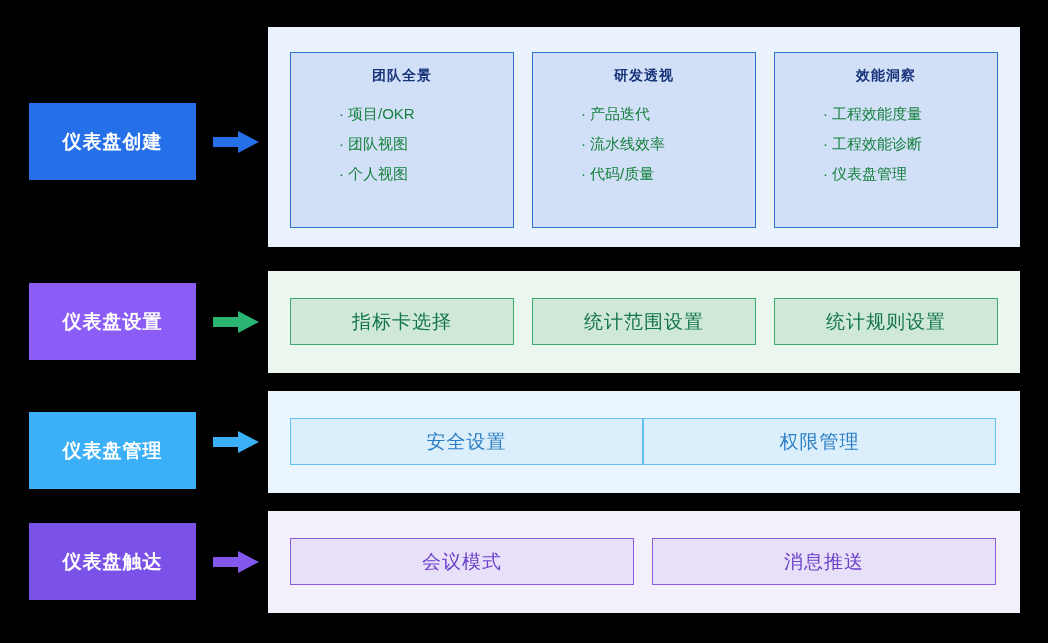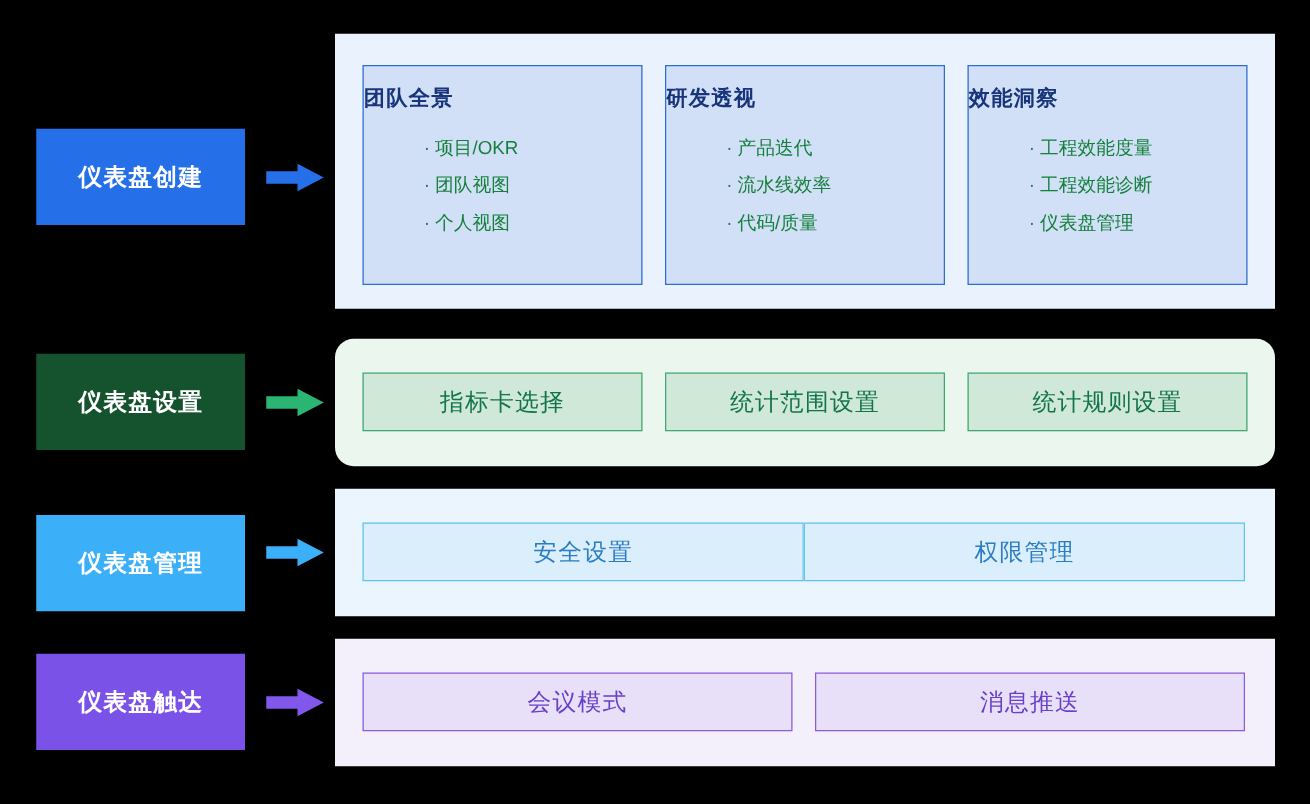--- a/index.html
+++ b/index.html
@@ -87,22 +87,22 @@
   }
   .card {
     width: 224px;
     height: 176px;
     box-sizing: border-box;
     border: 1px solid #2E6FD0;
     background: #D2E0F7;
     padding-top: 14px;
   }
   .card-title {
-    text-align: left;
-    font-size: 17px;
+    text-align: center;
+    font-size: 14px;
     font-weight: bold;
     color: #18347A;
     letter-spacing: 1px;
     margin-bottom: 14px;
   }
   .card-list {
     padding-left: 48px;
   }
   .card-item {
     font-size: 15px;
@@ -135,22 +135,22 @@
 
   
   #row1 { top: 27px; height: 220px; }
   #row1 .panel { top: 0; height: 220px; background: #EAF2FD; }
   #row1 .stage-label { top: 76px; height: 77px; background: #2570E8; }
   #row1 .arrow { top: 104px; color: #2570E8; }
   #row1 .arrow .shaft { background: #2570E8; }
 
   
   #row2 { top: 271px; height: 102px; }
-  #row2 .panel { top: 0; height: 102px; background: #EAF6EE; border-radius: 15px; }
-  #row2 .stage-label { top: 12px; height: 77px; background: #14532d; }
+  #row2 .panel { top: 0; height: 102px; background: #EAF6EE; }
+  #row2 .stage-label { top: 12px; height: 77px; background: #8b5cf6; }
   #row2 .arrow { top: 40px; color: #2BB573; }
   #row2 .arrow .shaft { background: #2BB573; }
   #row2 .pill-grid { top: 27px; width: 708px; }
   #row2 .pill {
     width: 224px;
     height: 47px;
     background: #CFE8D8;
     border-color: #3FA96F;
     color: #12744A;
   }

